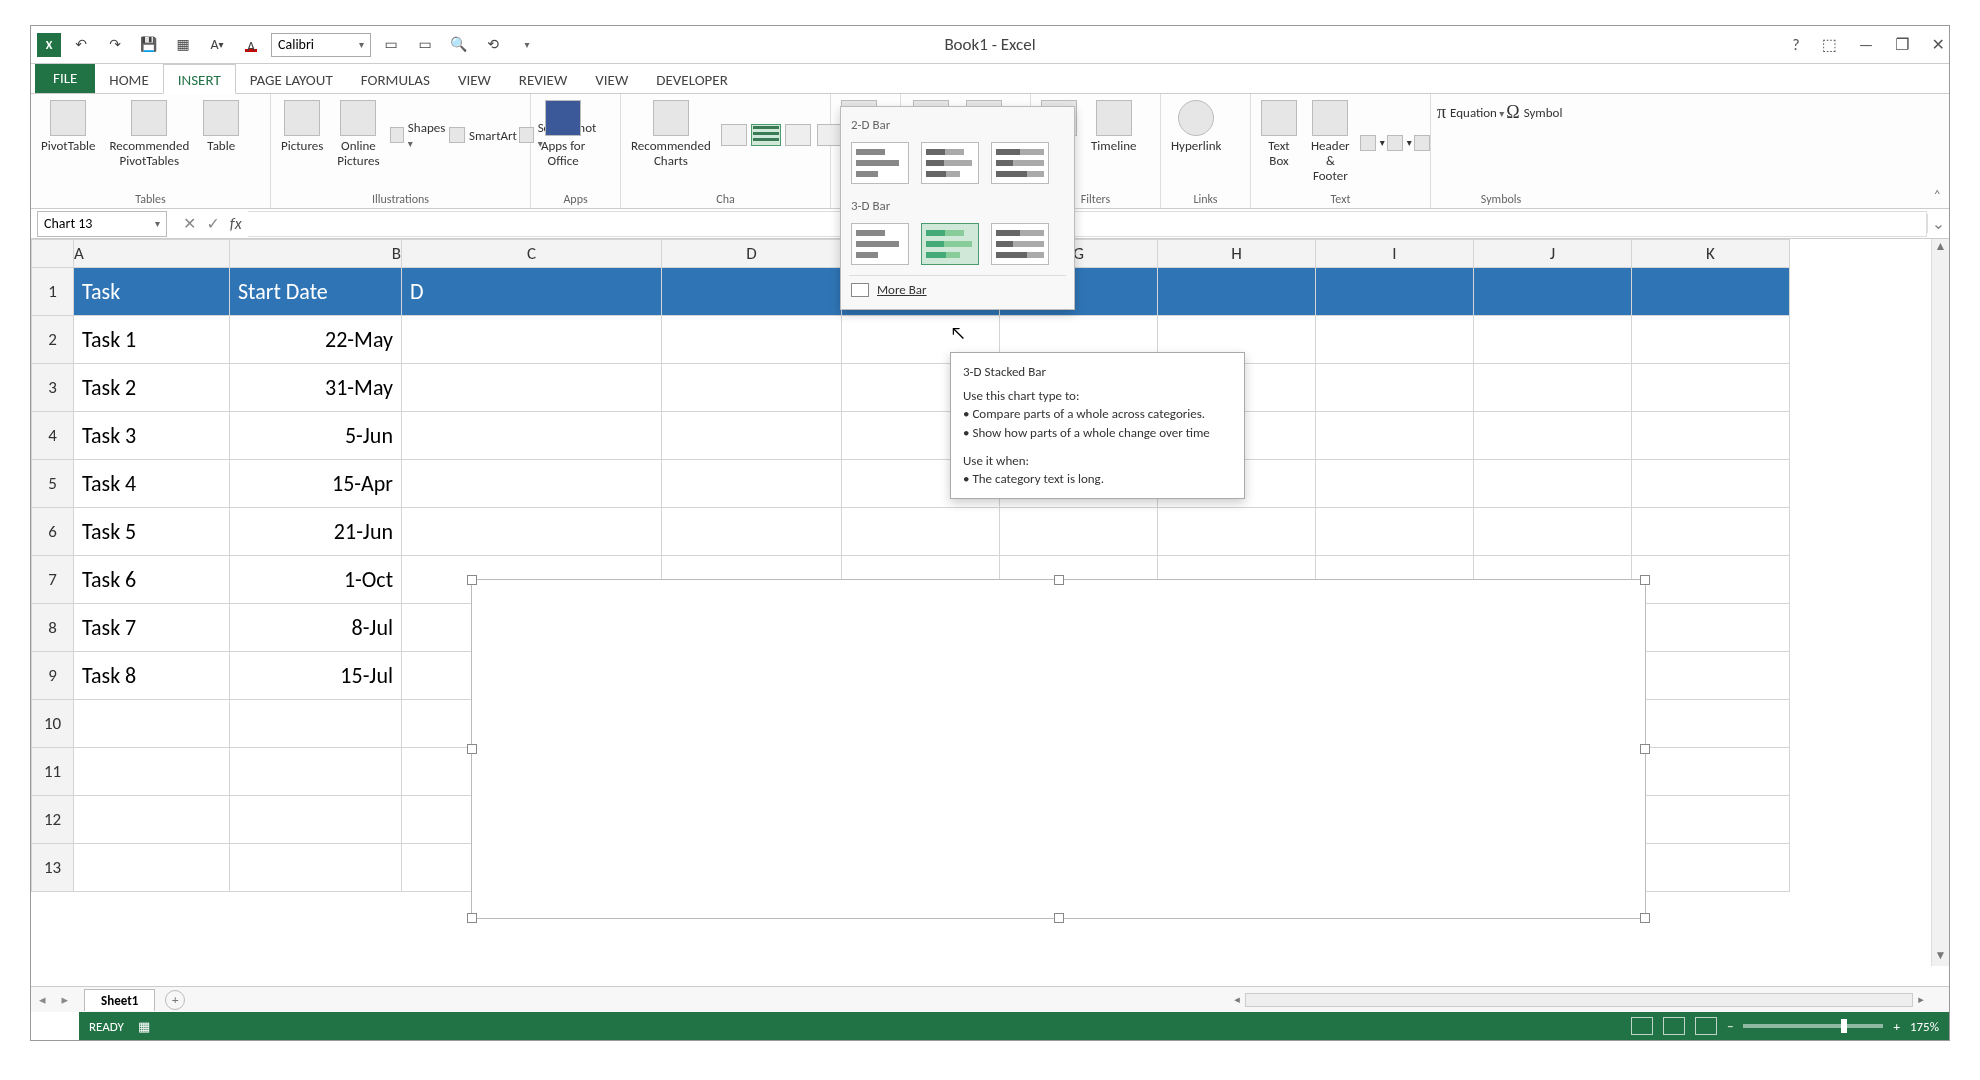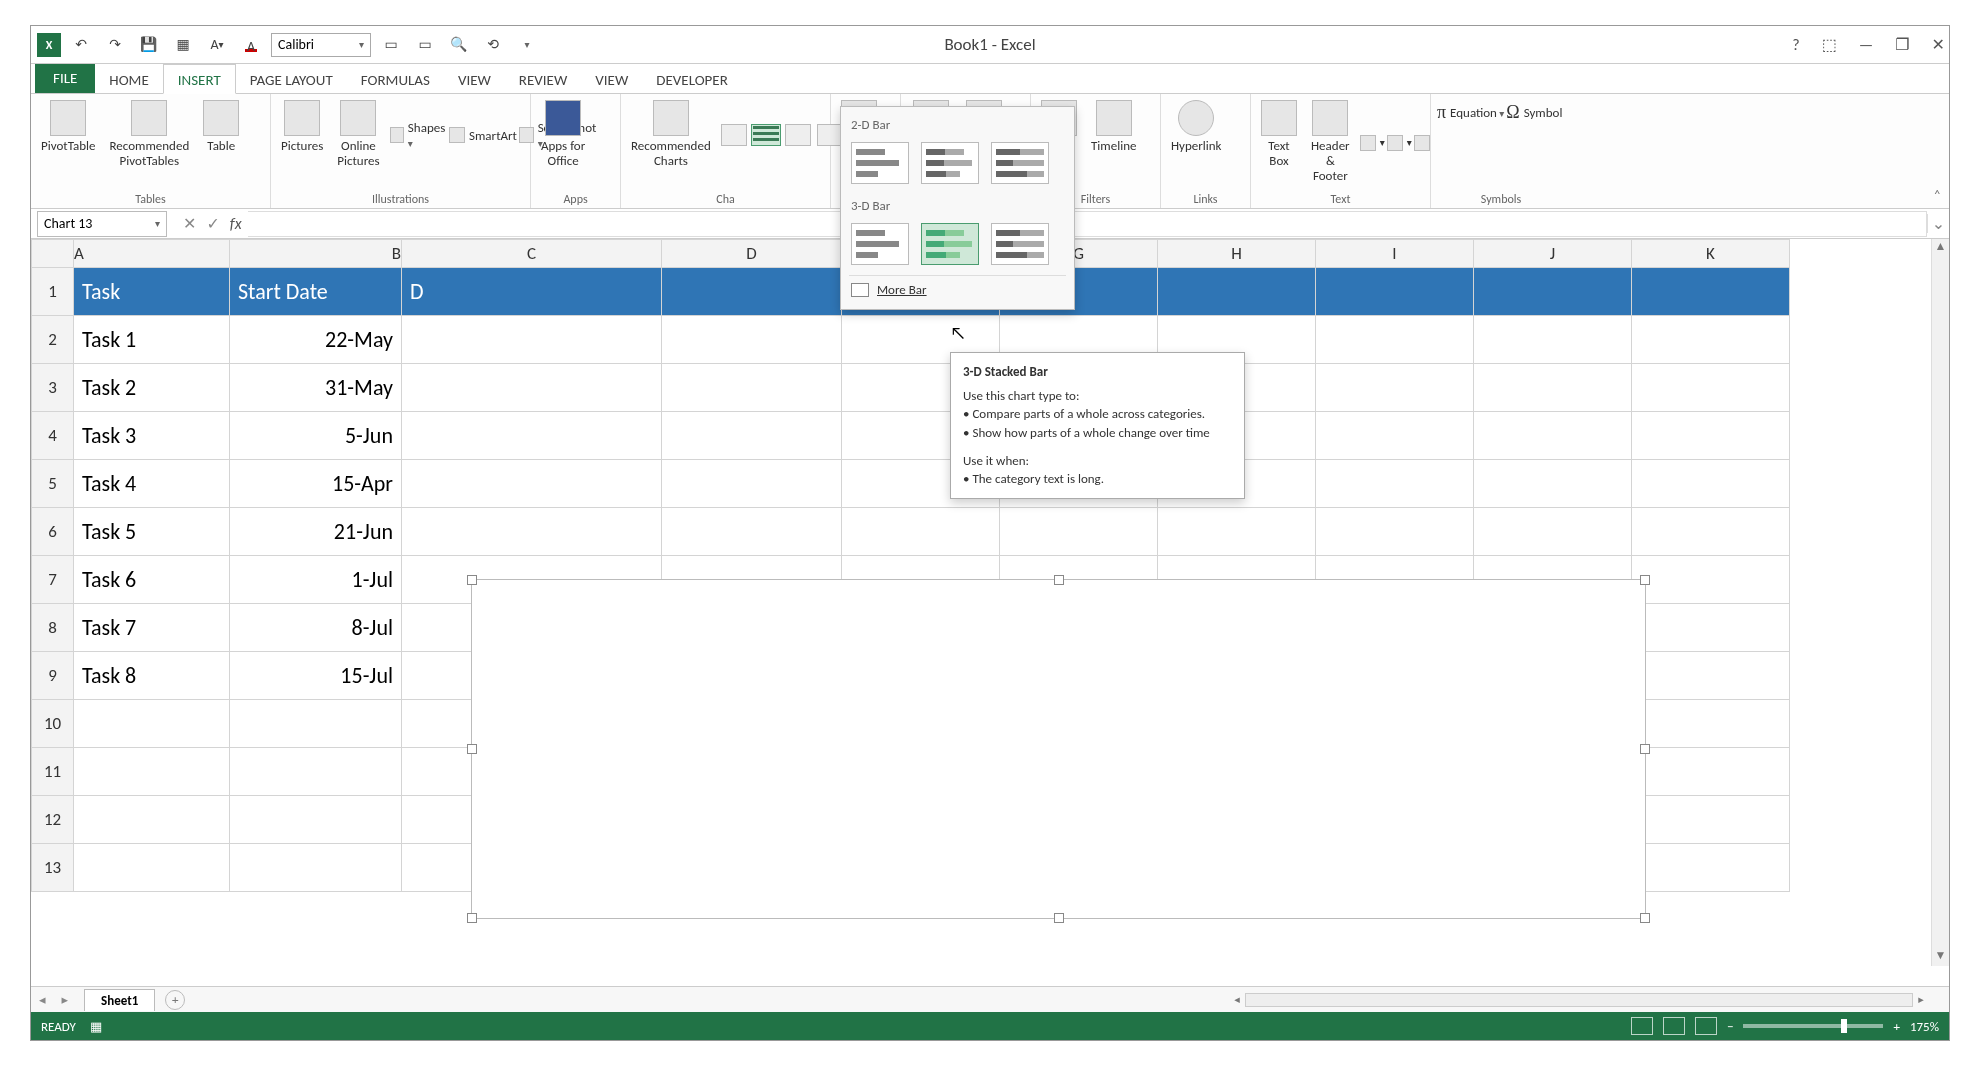--- a/index.html
+++ b/index.html
@@ -42,21 +42,21 @@
   .chart-popup .hdr { color:#666; padding:4px 2px 6px; }
   .chart-popup .thumbs { display:flex; gap:12px; padding:4px 2px 10px;}
   .chart-popup .thumb { width:58px; height:42px; border:1px solid #bbb; background:#fff; display:flex; flex-direction:column; justify-content:space-around; padding:4px;}
   .chart-popup .thumb.sel { background:#cfe8d8; border-color:#4a9c6f;}
   .chart-popup .bar { height:6px; background:#888; }
   .chart-popup .more { display:flex; align-items:center; gap:8px; padding:6px 2px; border-top:1px solid #ddd; color:#333;}
   .chart-popup .more .ic { width:18px; height:14px; border:1px solid #888; background:#fff;}
 
   
   .tip { position:absolute; left:950px; top:352px; width:295px; background:#fff; border:1px solid #aaa; box-shadow:0 4px 10px rgba(0,0,0,0.2); padding:10px 12px; font-size:13px; color:#333; line-height:1.4;}
-  .tip .title { font-weight:bold; margin-bottom:6px;}
+  .tip .title { font-weight:normal; margin-bottom:6px;}
 
   
   .cursor { position:absolute; left:950px; top:322px; font-size:18px; color:#000; pointer-events:none;}
 
   
   .fxbar { height:30px; border-bottom:1px solid #ccc; display:flex; align-items:center;}
   .namebox { width:130px; height:26px; border:1px solid #bbb; margin:0 6px; display:flex; align-items:center; justify-content:space-between; padding:0 6px; font-size:14px;}
   .fx-controls { display:flex; gap:10px; color:#888; padding:0 10px;}
   .fx-label { font-style:italic; color:#555; padding-right:6px;}
   .fx-input { flex:1; height:26px; border:1px solid #ddd; border-left:none; }
@@ -89,21 +89,21 @@
   
   .sheet-tabs { height:26px; border-top:1px solid #ccc; display:flex; align-items:center; font-size:13px; background:#f7f7f7; position:relative;}
   .sheet-tabs .nav { padding:0 8px; color:#888;}
   .sheet-tab { padding:3px 16px; border:1px solid #bbb; border-bottom:none; background:#fff; font-weight:bold; margin-left:8px;}
   .newsheet { margin-left:10px; width:20px; height:20px; border:1px solid #bbb; border-radius:50%; display:flex; align-items:center; justify-content:center; color:#777;}
   .hscroll { position:absolute; right:20px; width:700px; height:16px; display:flex; align-items:center;}
   .hscroll .arrow { width:16px; text-align:center; color:#777; font-size:11px;}
   .hscroll .track { flex:1; height:14px; background:#eee; border:1px solid #ccc;}
 
   
-  .status { height:28px; background:#217346; color:#fff; display:flex; align-items:center; font-size:13px; padding:0 10px; justify-content:space-between;}
+  .status { height:28px; background:#217346; color:#fff; display:flex; align-items:center; font-size:13px; padding:0 10px; justify-content:space-between;margin-left:48px;}
   .status .left { display:flex; gap:14px; align-items:center;}
   .status .right { display:flex; gap:10px; align-items:center;}
   .viewbtn { width:22px; height:18px; border:1px solid rgba(255,255,255,0.7);}
   .zoom-track { width:140px; height:4px; background:rgba(255,255,255,0.5); position:relative;}
   .zoom-thumb { position:absolute; top:-5px; left:70%; width:6px; height:14px; background:#fff;}
 
   .dd::after{content:" ▾"; font-size:10px; color:#666;}
   .underline-red { border-bottom:3px solid #c00; display:inline-block; height:14px; padding:0 2px;}
 
   
@@ -443,21 +443,21 @@
               <td class="cell"></td>
               <td class="cell"></td>
               <td class="cell"></td>
               <td class="cell"></td>
               <td class="cell"></td>
               <td class="cell"></td>
             </tr>
             <tr>
               <th class="rowhdr">7</th>
               <td class="cell colA">Task 6</td>
-              <td class="cell colB">1-Jul</td>
+              <td class="cell colB">1-Oct</td>
               <td class="cell"></td>
               <td class="cell"></td>
               <td class="cell"></td>
               <td class="cell"></td>
               <td class="cell"></td>
               <td class="cell"></td>
               <td class="cell"></td>
               <td class="cell"></td>
             </tr>
             <tr>

